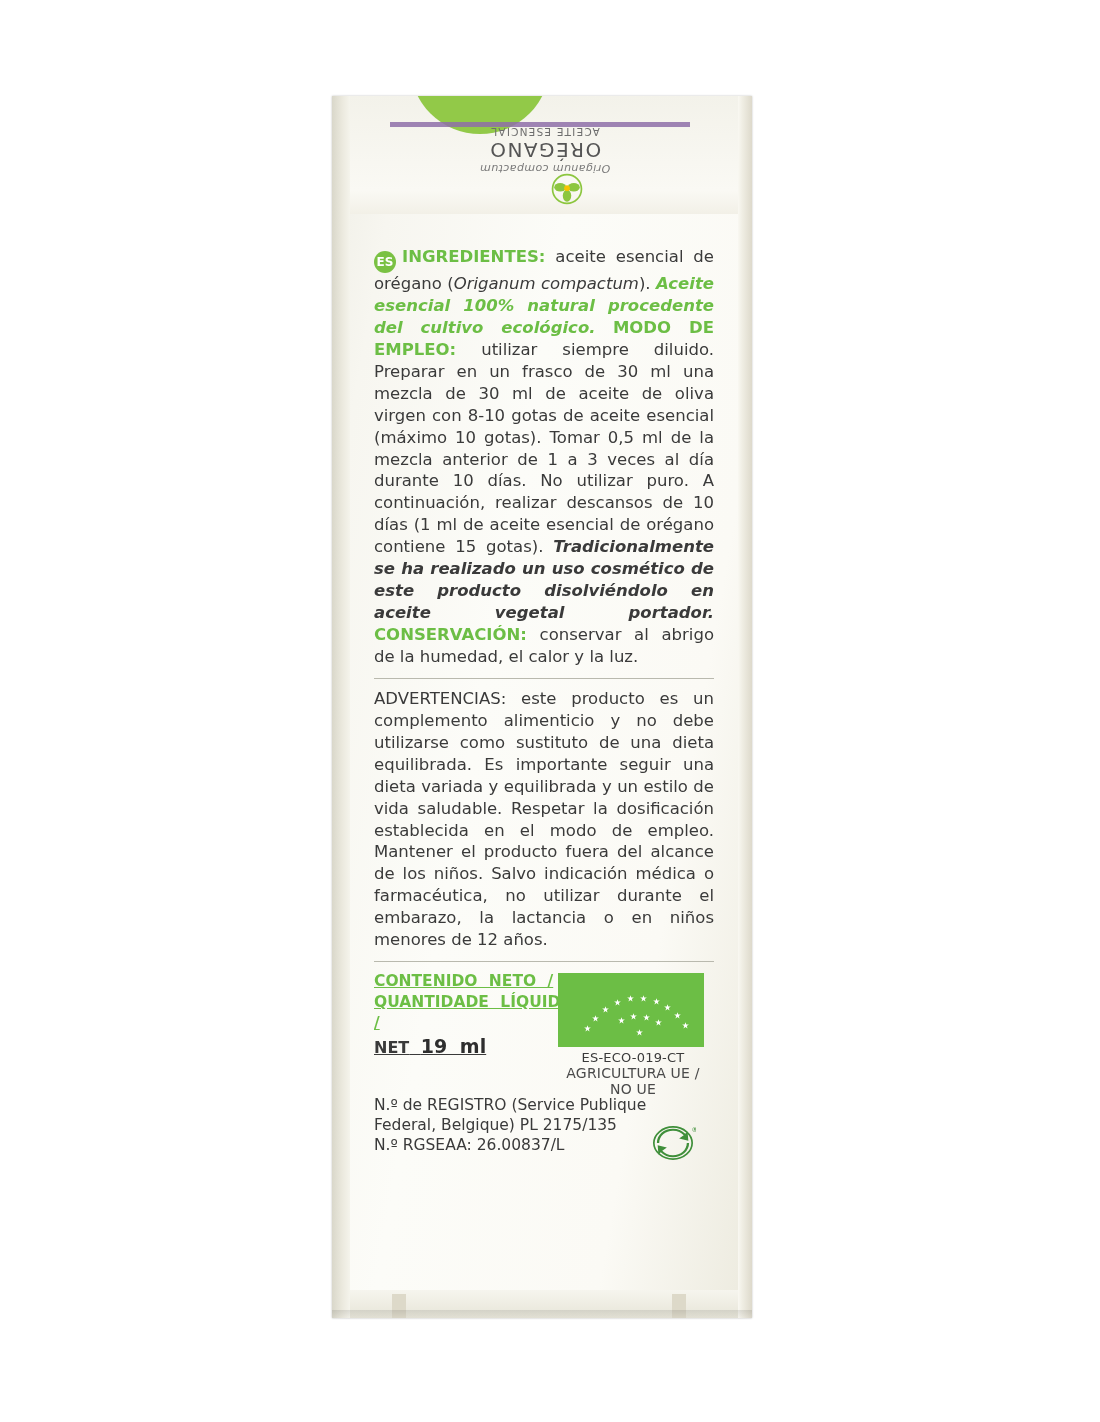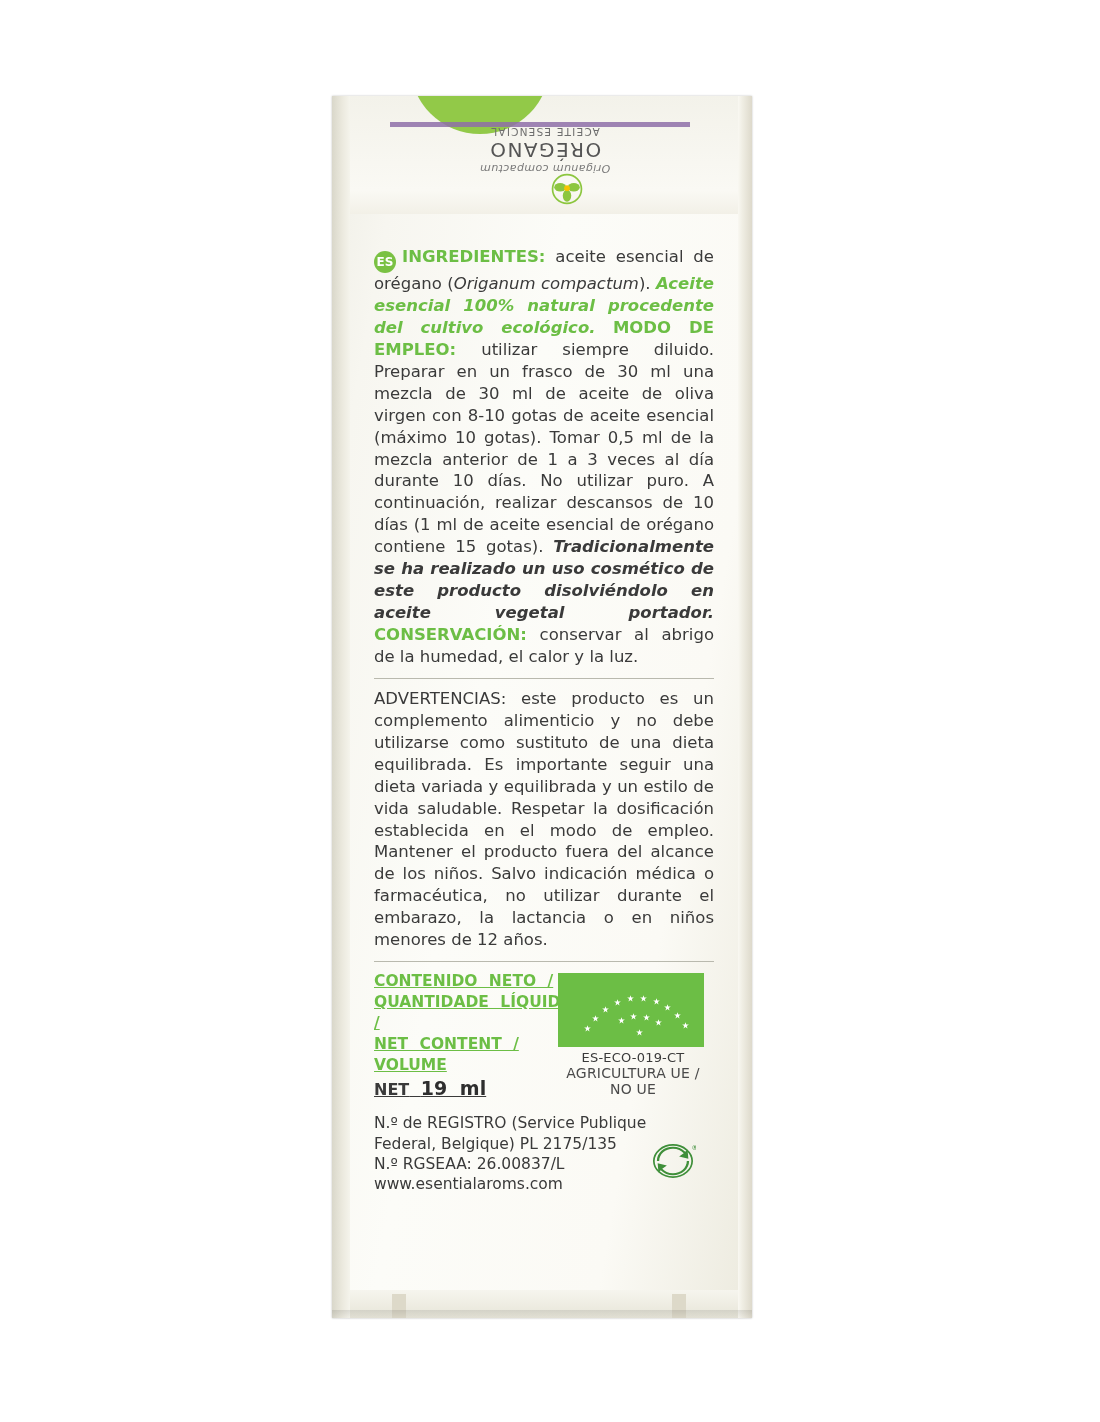--- a/index.html
+++ b/index.html
@@ -303,21 +303,20 @@
       <span>ADVERTENCIAS:</span>
       <span>este producto es un complemento alimenticio y no debe utilizarse como sustituto de una dieta equilibrada. Es importante seguir una dieta variada y equilibrada y un estilo de vida saludable. Respetar la dosificación establecida en el modo de empleo. Mantener el producto fuera del alcance de los niños. Salvo indicación médica o farmacéutica, no utilizar durante el embarazo, la lactancia o en niños menores de 12 años.</span>
     </div>
 
     <div class="rule"></div>
 
     <div id="net-area">
       <div id="net-labels">
         <span class="row">CONTENIDO NETO /</span>
         <span class="row">QUANTIDADE LÍQUIDA /</span>
-        <span class="row">NET CONTENT / VOLUME</span>
         <span class="row" id="net-value-row">
           <span>NET</span>
           <span class="qty">19 ml</span>
         </span>
       </div>
 
       <div id="euro-leaf">
         <div class="leaf-flag">
           <span class="star" style="left:26px;  top:52px;"></span>
           <span class="star" style="left:34px;  top:42px;"></span>
@@ -337,21 +336,20 @@
         </div>
         <div class="eco-code">ES-ECO-019-CT</div>
         <div class="eco-sub">AGRICULTURA UE / NO UE</div>
       </div>
     </div>
 
     <div id="registry-block">
       <div>N.º de REGISTRO (Service Publique</div>
       <div>Federal, Belgique) PL 2175/135</div>
       <div>N.º RGSEAA: 26.00837/L</div>
-      <div>www.esentialaroms.com</div>
 
       <svg id="green-dot-logo" viewBox="0 0 60 52">
         <path d="M30 5 C16 5 5 15 5 26 C5 37 16 47 30 47 C44 47 55 37 55 26 C55 15 44 5 30 5 Z" fill="none" stroke="#3f8f3a" stroke-width="2.2"></path>
         <path d="M12 26 C12 17 20 10 30 10 C36 10 41 12.5 44 16 L38 20 L50 23 L49 11 L46 14 C42 10 36 7.5 30 7.5 C18 7.5 9 15.5 9 26 Z" fill="#3f8f3a"></path>
         <path d="M48 26 C48 35 40 42 30 42 C24 42 19 39.5 16 36 L22 32 L10 29 L11 41 L14 38 C18 42 24 44.5 30 44.5 C42 44.5 51 36.5 51 26 Z" fill="#3f8f3a"></path>
         <text x="54" y="12" font-size="9" fill="#3f8f3a" font-family="DejaVu Sans, sans-serif">®</text>
       </svg>
     </div>
   </div>
 

